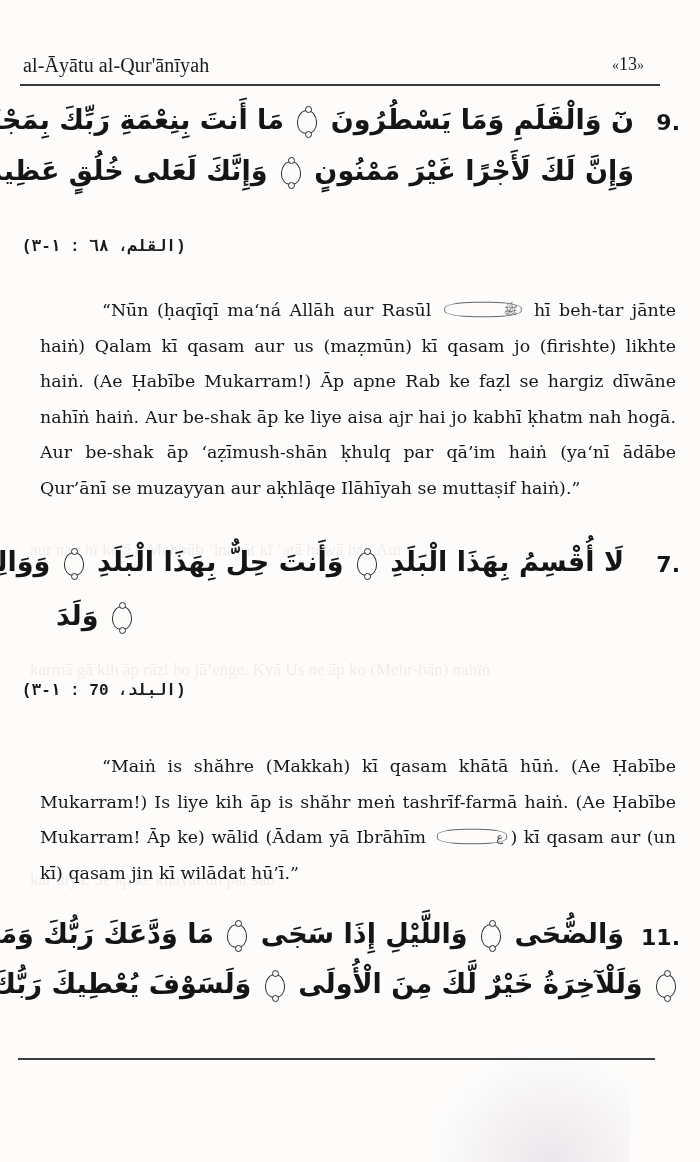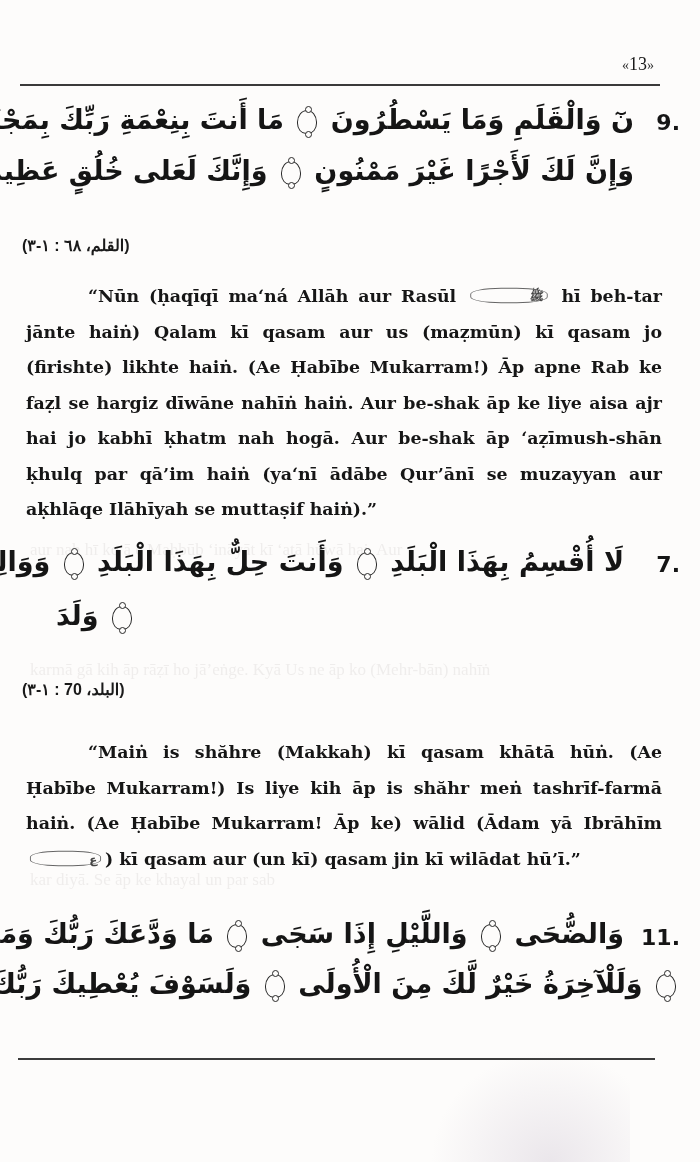--- a/index.html
+++ b/index.html
@@ -43,21 +43,21 @@
       position: absolute;
       left: 3px;
       top: 2px;
       font-family: "Liberation Serif", serif;
       font-size: 20px;
       color: #1a1a1a;
       letter-spacing: 0.1px;
     }
     .page-number {
       position: absolute;
-      right: 6px;
+      right: 16px;
       top: 2px;
       font-family: "Liberation Serif", serif;
       font-size: 18px;
       color: #1a1a1a;
     }
     .page-number .orn {
       font-size: 14px;
       color: #333;
     }
     .arabic {
@@ -104,39 +104,38 @@
       left: 50%; bottom: -5px;
       width: 5px; height: 5px;
       margin-left: -2.5px;
       border: 1.2px solid #2a2a2a;
       border-radius: 50%;
       background: #fdfcfb;
     }
     .reference {
       position: absolute;
       left: 22px;
-      font-family: Liberation Sans, sans-serif;
+      font-family: Liberation Mono, monospace;
       font-size: 16px;
       font-weight: bold;
       color: #1a1a1a;
       direction: rtl;
       unicode-bidi: plaintext;
     }
     .translation {
       position: absolute;
       left: 22px;
       width: 636px;
       font-family: "DejaVu Serif", serif;
       font-size: 17.4px;
       line-height: 35.5px;
       color: #161616;
       text-align: justify;
       text-indent: 62px;
-      margin: 4px;
-      font-weight: bold;
+      margin: 18px;
     }
     .salawat {
       display: inline-block;
       font-family: "DejaVu Sans", sans-serif;
       font-size: 13px;
       color: #444;
       border: 1px solid #666;
       border-radius: 40%;
       padding: 0 3px;
       line-height: 15px;
@@ -164,20 +163,21 @@
 </head>
 <body>
 
 <div class="page">
 
   <div class="bleed" style="top:540px;">aur nah hī ko ā e Maḥbūb ‘ināyāt kī ‘aṭā hūwā hai. Aur</div>
   <div class="bleed" style="top:660px;">karmā gā kih āp rāẓī ho jā’eṅge. Kyā Us ne āp ko (Mehr-bān) nahīṅ</div>
   <div class="bleed" style="top:870px;">kar diyā. Se āp ke khayal un par sab</div>
 
   <div class="header">
+    <span class="running-title">al-Āyātu al-Qur'ānīyah</span>
     <span class="page-number">
       <span class="orn">«</span><span>13</span><span class="orn">»</span>
     </span>
   </div>
 
   <div>
     <span class="verse-num" style="right:20px; top:110px;">9.</span>
     <div class="arabic" style="right:66px; top:104px;">
       <span>نٓ وَالْقَلَمِ وَمَا يَسْطُرُونَ</span>
       <span class="ayah-mark"></span>

